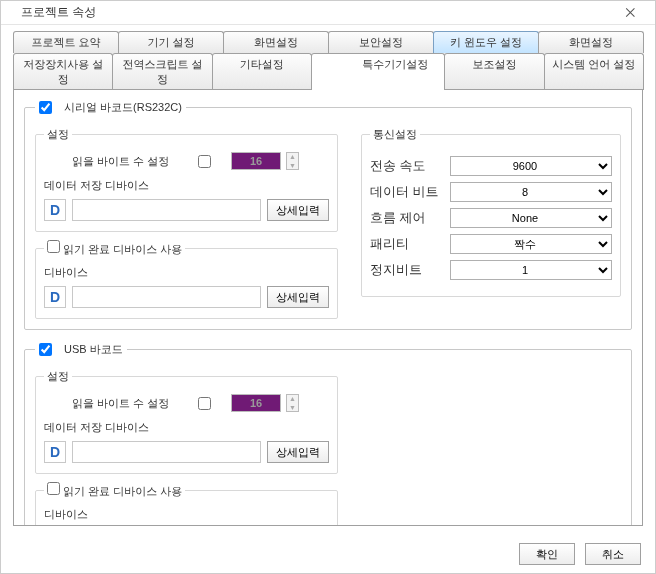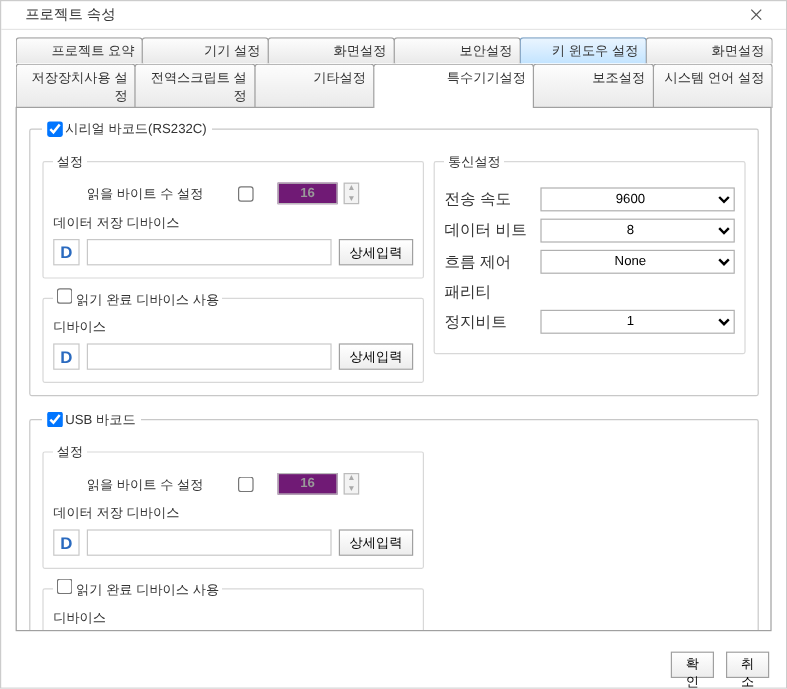--- a/index.html
+++ b/index.html
@@ -39,21 +39,21 @@
   }
   .tabrow {
     display: flex;
     border-bottom: none;
   }
   .tab {
     border: 1px solid #a0a0a0;
     border-bottom: none;
     padding: 3px 6px;
     font-size: 11px;
-    text-align: right;
+    text-align: center;
     background: linear-gradient(#fdfdfd, #e9e9e9);
     cursor: pointer;
     flex: 1;
     margin-right: -1px;
     border-radius: 3px 3px 0 0;
   }
   .tab.selected {
     background: linear-gradient(#eaf5ff, #c3e4ff);
     border-color: #7aa0c4;
   }
@@ -77,21 +77,21 @@
     border-radius: 2px;
     padding: 8px 10px 10px 10px;
     margin-bottom: 12px;
     position: relative;
   }
   fieldset.groupbox > legend {
     font-size: 11px;
     padding: 0 4px;
     display: flex;
     align-items: center;
-    gap: 2px;
+    gap: 12px;
   }
   fieldset.inner {
     border: 1px solid #d8d8d8;
     padding: 8px 8px 10px 8px;
     margin-top: 4px;
     border-radius: 2px;
   }
   fieldset.inner > legend {
     font-size: 11px;
     padding: 0 3px;
@@ -157,21 +157,21 @@
   .btn {
     border: 1px solid #a0a0a0;
     background: linear-gradient(#fff, #ededed);
     padding: 2px 8px;
     height: 22px;
     font-size: 11px;
     cursor: pointer;
   }
   .flex-col-wrap {
     display: flex;
-    gap: 8px;
+    gap: 23px;
   }
   .left-col { flex: 1; }
   .right-col { width: 260px; }
   .comm-row {
     display: flex;
     align-items: center;
     margin: 6px 0;
   }
   .comm-label {
     width: 80px;
@@ -186,21 +186,21 @@
     font-size: 11px;
     cursor: pointer;
     text-align: center;
   }
   .footer {
     display: flex;
     justify-content: flex-end;
     gap: 10px;
     padding: 8px 14px;
   }
-  .footer .btn { width: 36px; }
+  .footer .btn { width: 56px; }
   .spacer-v { height: 2px; }
 </style>
 </head>
 <body>
 
 <div class="window">
 
   <div class="titlebar">
     <span>프로젝트 속성</span>
     <span class="close-icon">⨉</span>
@@ -280,20 +280,21 @@
             <div class="comm-row">
               <span class="comm-label">데이터 비트</span>
               <select class="select"><option>8</option></select>
             </div>
             <div class="comm-row">
               <span class="comm-label">흐름 제어</span>
               <select class="select"><option>None</option></select>
             </div>
             <div class="comm-row">
               <span class="comm-label">패리티</span>
+              <select class="select"><option>짝수</option></select>
             </div>
             <div class="comm-row">
               <span class="comm-label">정지비트</span>
               <select class="select"><option>1</option></select>
             </div>
           </fieldset>
         </div>
       </div>
     </fieldset>
 

